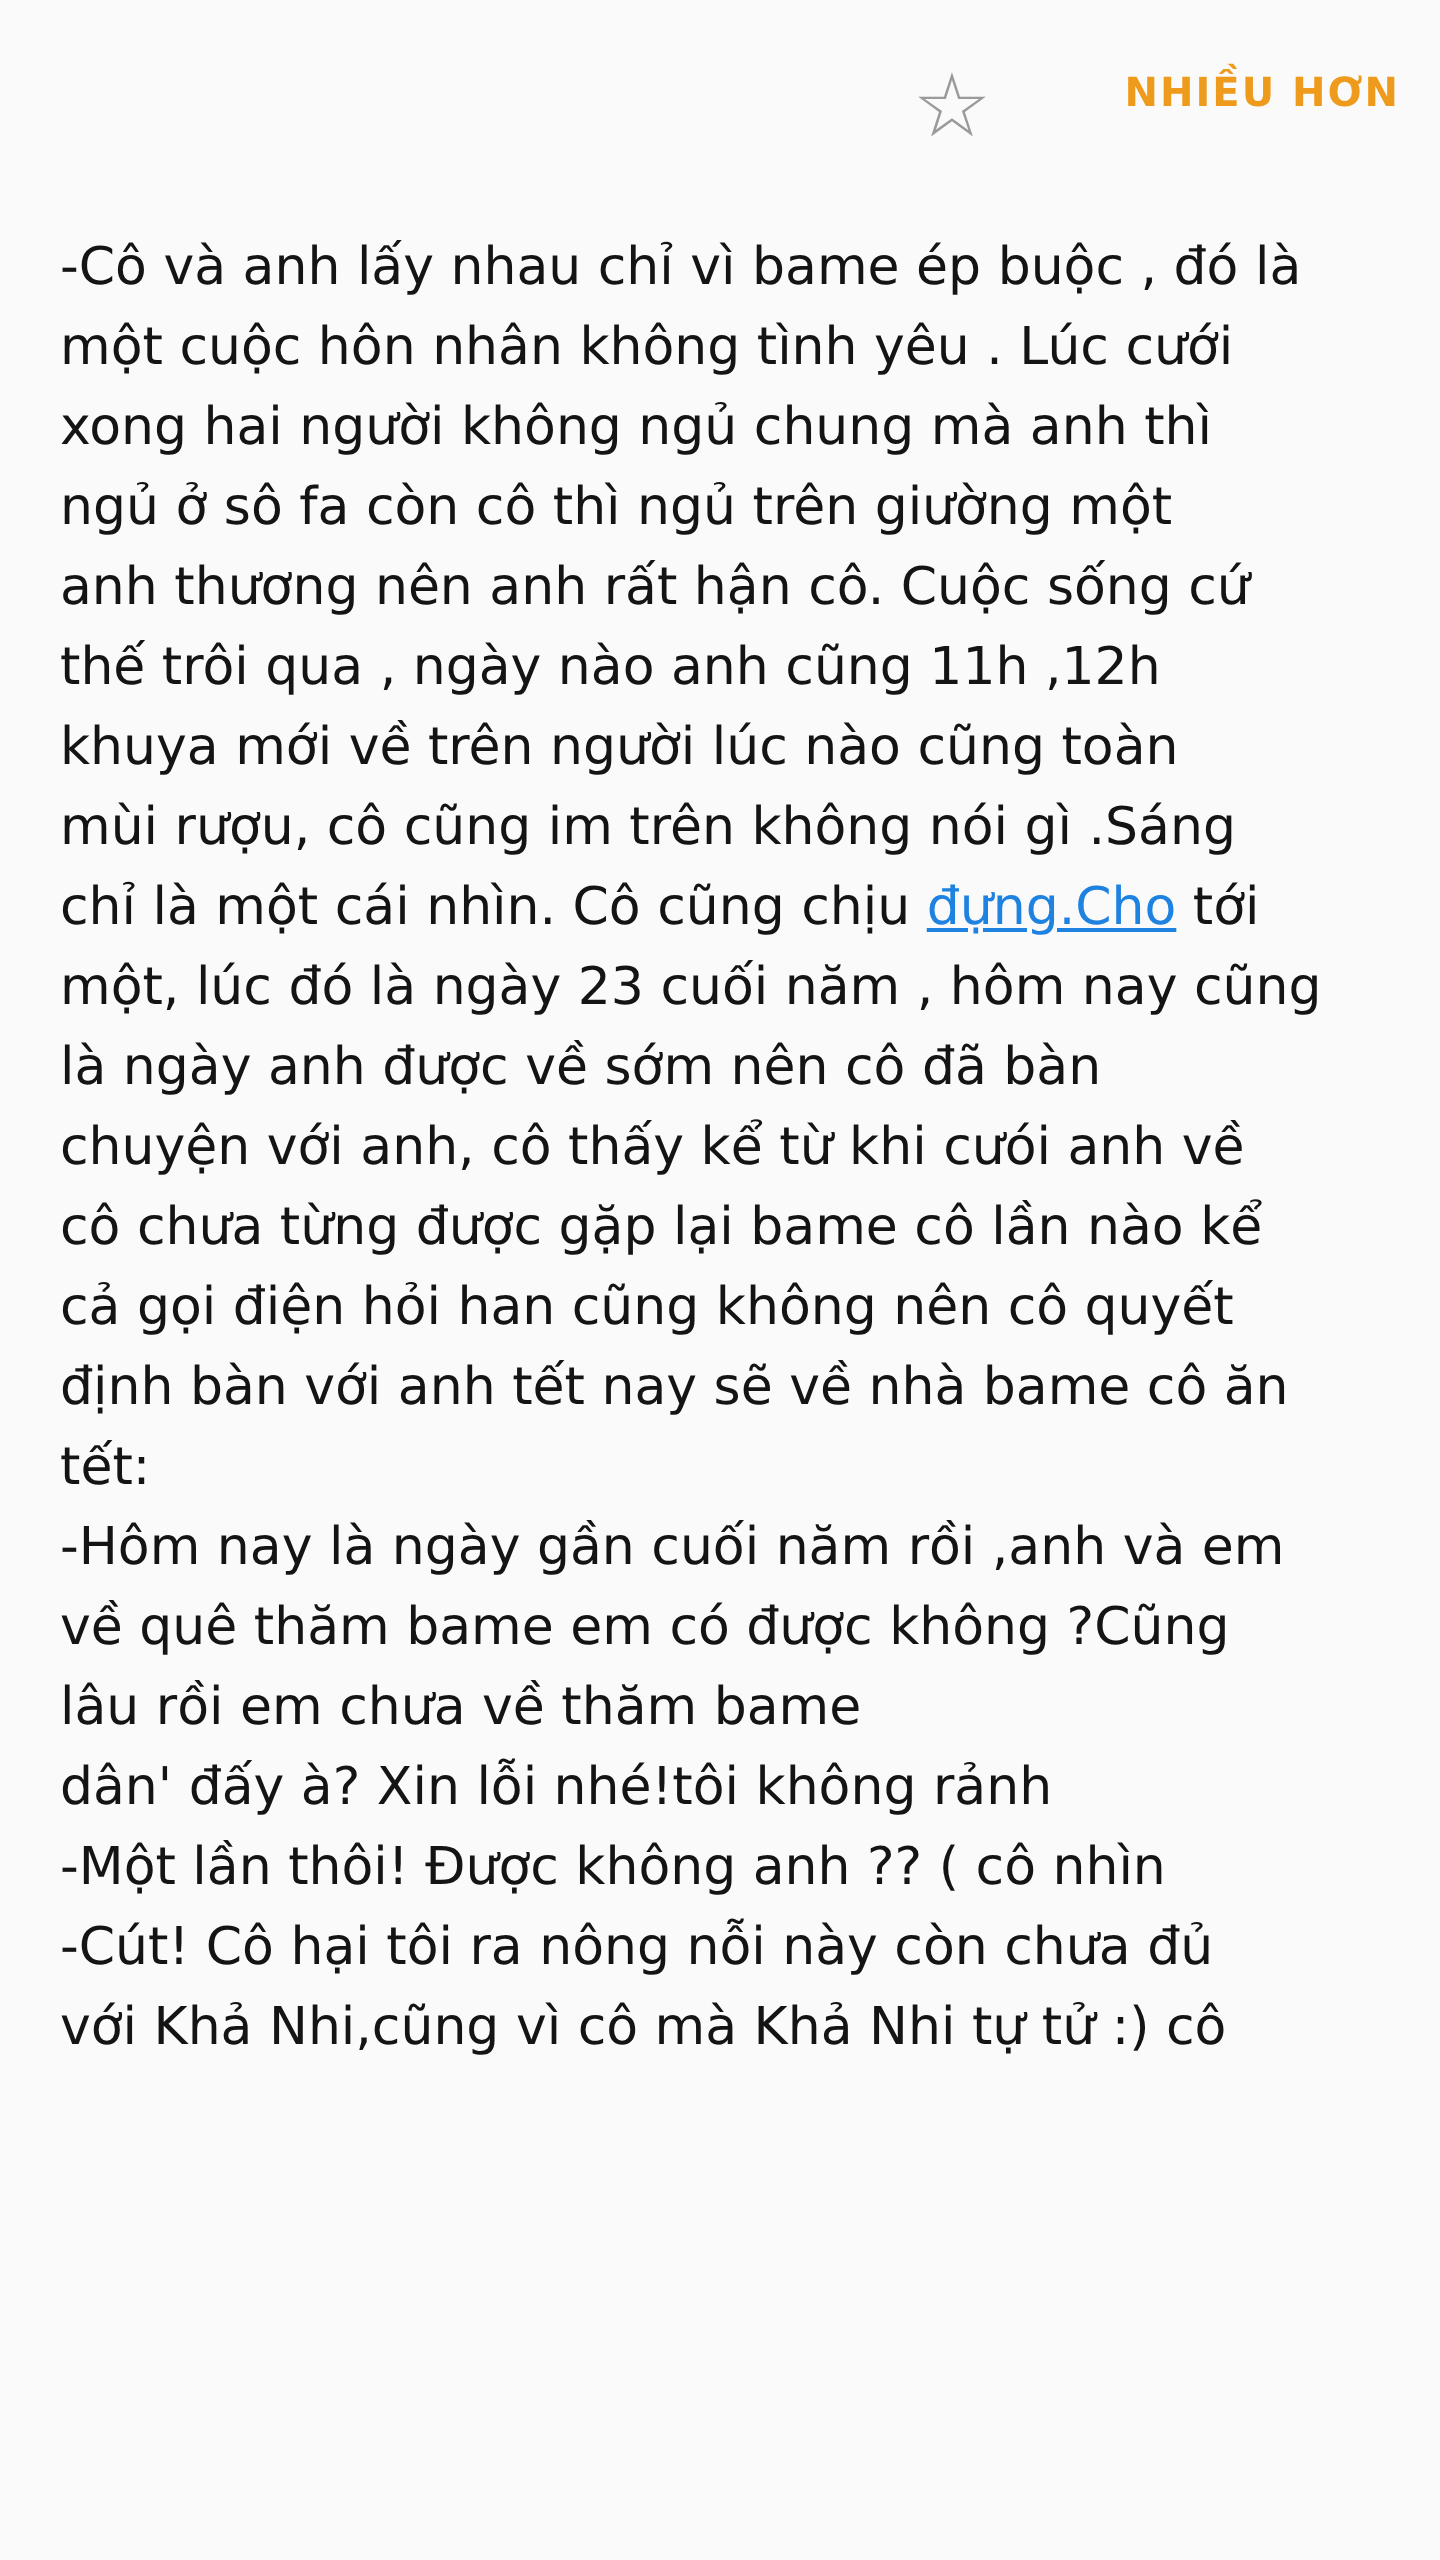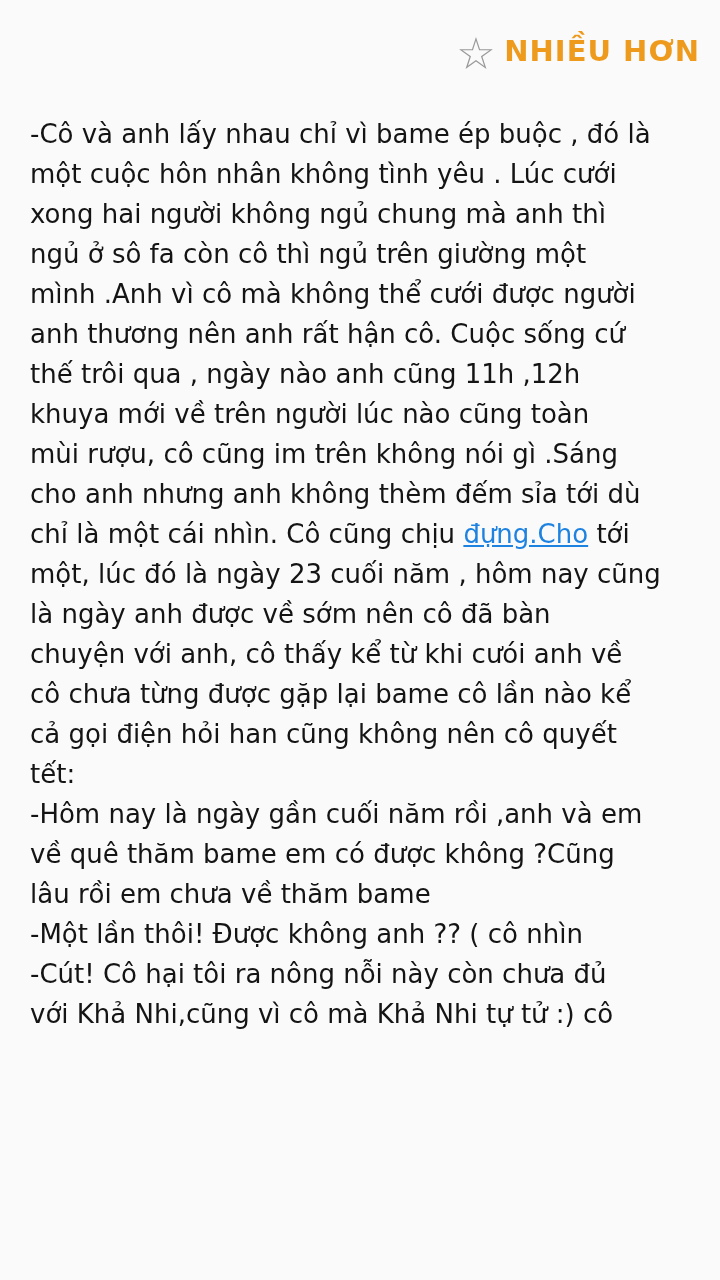--- a/index.html
+++ b/index.html
@@ -34,21 +34,21 @@
     line-height:56px;
     text-align:center;
     color:var(--star-gray);
     cursor:pointer;
     background:none;border:none;
     font-family:"DejaVu Sans", sans-serif;
   }
   .more-button{
     position:absolute;
     right:20px;top:34px;
-    font-size:29px;
+    font-size:20px;
     font-weight:bold;
     letter-spacing:1px;
     color:var(--accent-orange);
     cursor:pointer;
     background:none;border:none;
     font-family:"DejaVu Sans", sans-serif;
   }
   .story-text{
     position:absolute;
     top:114px;left:0;right:0;bottom:0;
@@ -74,33 +74,33 @@
 <div class="app">
   <div class="header">
     <button class="star-button">☆</button>
     <button class="more-button">NHIỀU HƠN</button>
   </div>
   <div class="story-text">
       <div class="line"><span>-Cô và anh lấy nhau chỉ vì bame ép buộc , đó là</span></div>
       <div class="line"><span>một cuộc hôn nhân không tình yêu . Lúc cưới</span></div>
       <div class="line"><span>xong hai người không ngủ chung mà anh thì</span></div>
       <div class="line"><span>ngủ ở sô fa còn cô thì ngủ trên giường một</span></div>
-      <div class="line"><span>mình .Anh vì cô mà không thể cưới được người</span></div>
       <div class="line"><span>anh thương nên anh rất hận cô. Cuộc sống cứ</span></div>
       <div class="line"><span>thế trôi qua , ngày nào anh cũng 11h ,12h</span></div>
       <div class="line"><span>khuya mới về trên người lúc nào cũng toàn</span></div>
       <div class="line"><span>mùi rượu, cô cũng im trên không nói gì .Sáng</span></div>
-      <div class="line"><span>cho anh nhưng anh không thèm đếm sỉa tới dù</span></div>
       <div class="line"><span>chỉ là một cái nhìn. Cô cũng chịu </span><a class="inline-link">đựng.Cho</a><span> tới</span></div>
       <div class="line"><span>một, lúc đó là ngày 23 cuối năm , hôm nay cũng</span></div>
       <div class="line"><span>là ngày anh được về sớm nên cô đã bàn</span></div>
       <div class="line"><span>chuyện với anh, cô thấy kể từ khi cưói anh về</span></div>
       <div class="line"><span>cô chưa từng được gặp lại bame cô lần nào kể</span></div>
       <div class="line"><span>cả gọi điện hỏi han cũng không nên cô quyết</span></div>
+      <div class="line"><span>định bàn với anh tết nay sẽ về nhà bame cô ăn</span></div>
       <div class="line"><span>tết:</span></div>
       <div class="line"><span>-Hôm nay là ngày gần cuối năm rồi ,anh và em</span></div>
       <div class="line"><span>về quê thăm bame em có được không ?Cũng</span></div>
       <div class="line"><span>lâu rồi em chưa về thăm bame</span></div>
+      <div class="line"><span>dân' đấy à? Xin lỗi nhé!tôi không rảnh</span></div>
       <div class="line"><span>-Một lần thôi! Được không anh ?? ( cô nhìn</span></div>
       <div class="line"><span>-Cút! Cô hại tôi ra nông nỗi này còn chưa đủ</span></div>
       <div class="line"><span>với Khả Nhi,cũng vì cô mà Khả Nhi tự tử :) cô</span></div>
     </div>
 </div>
 
 </body></html>

